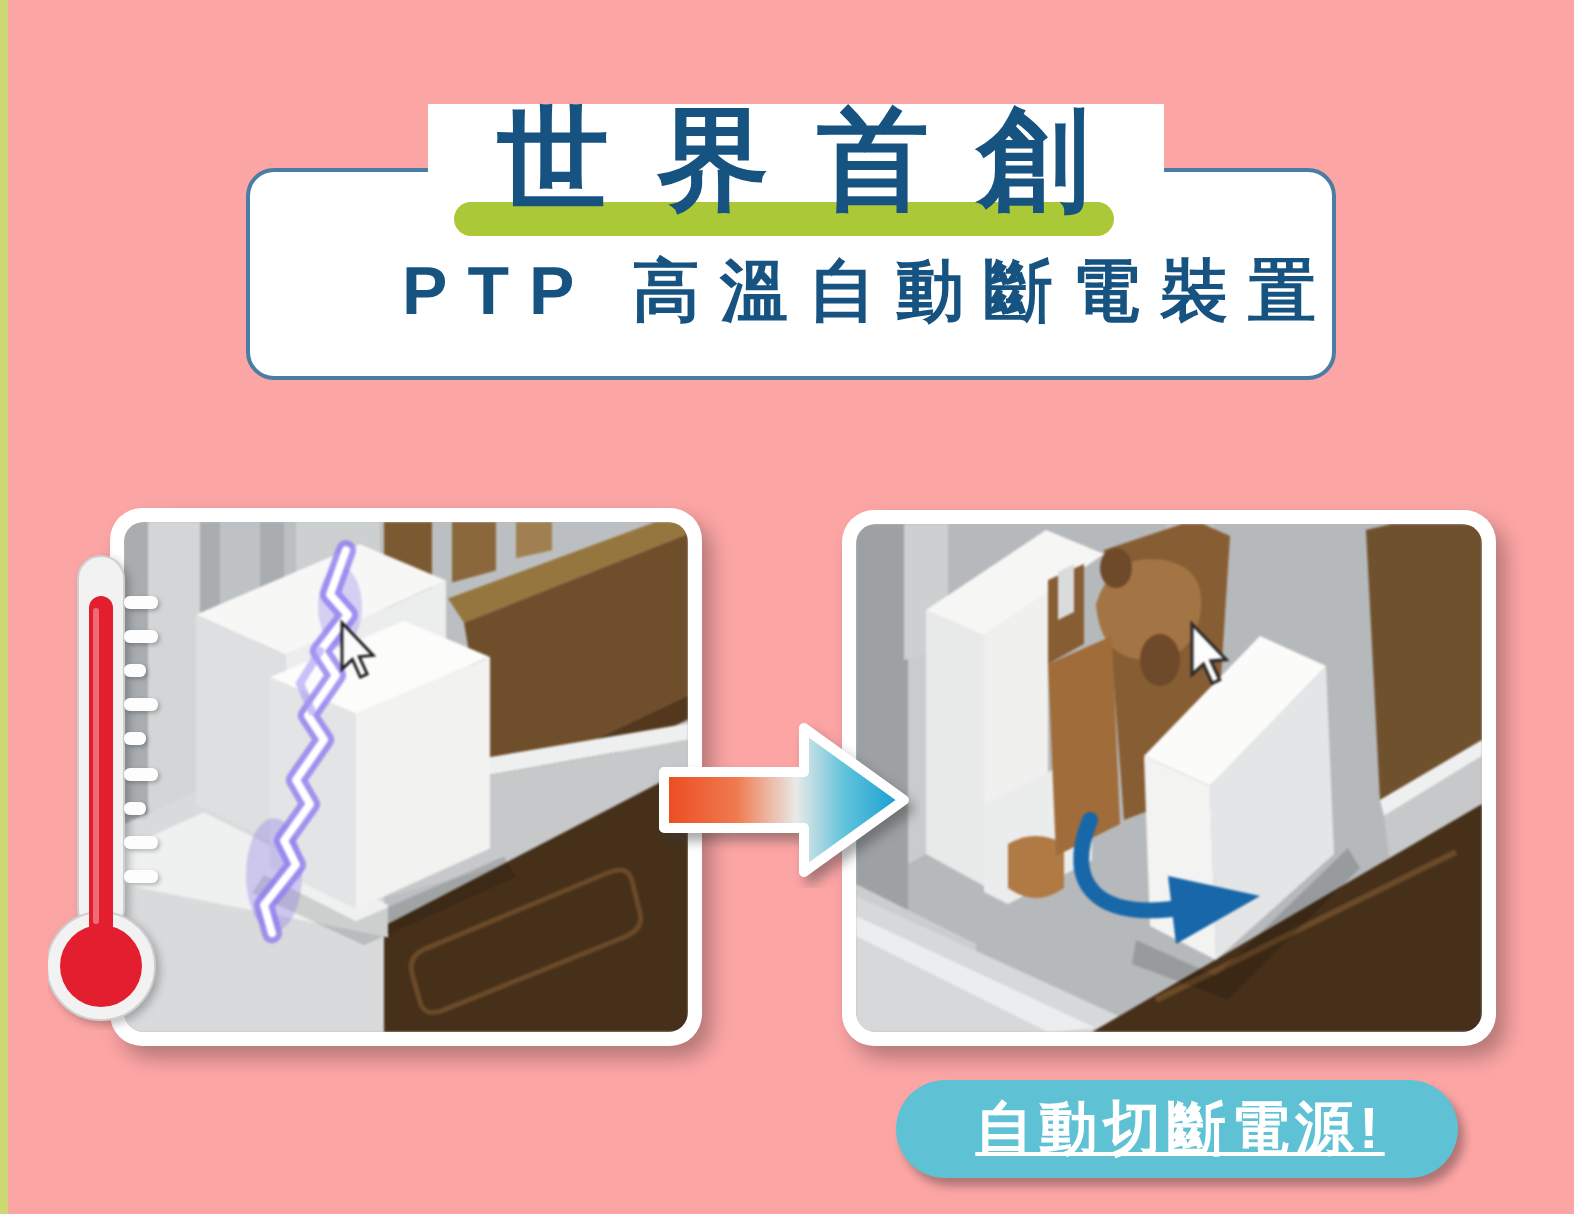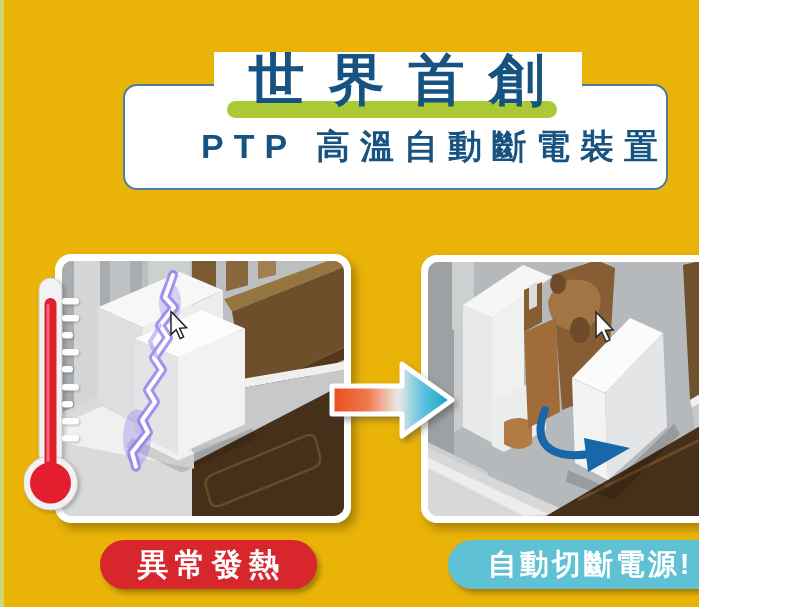--- a/index.html
+++ b/index.html
@@ -1,17 +1,17 @@
 <!DOCTYPE html>
 <html><head>
 <meta charset="utf-8">
 <style>
   html,body{margin:0;padding:0;background:#fff;}
   .canvas{
-    position:relative;width:699px;height:607px;background:#eab308;overflow:hidden;
+    position:relative;width:787px;height:607px;background:#fca5a5;overflow:hidden;
     font-family:"Liberation Sans","DejaVu Sans",sans-serif;
   }
   .edge-stripe{position:absolute;left:0;top:0;width:4px;height:607px;background:#ccd973;}
 
   
   .header-box{
     position:absolute;left:123px;top:84px;width:545px;height:106px;box-sizing:border-box;
     border:2px solid #4a7da3;border-radius:14px;background:#fff;
   }
   .title-mask{position:absolute;left:214px;top:52px;width:368px;height:56px;background:#fff;}
@@ -38,21 +38,21 @@
   
   .thermometer{position:absolute;left:24px;top:272px;width:66px;height:243px;z-index:6;}
   .transition-arrow{position:absolute;left:326px;top:356px;width:134px;height:88px;z-index:7;}
 
   
   .badge{
     position:absolute;top:540px;height:49px;border-radius:25px;display:flex;align-items:center;justify-content:center;
     color:#fff;font-weight:bold;box-shadow:3px 4px 5px rgba(0,0,0,0.30);white-space:nowrap;z-index:8;
   }
   .badge-left{left:100px;width:211px;background:#d7262c;font-size:31px;letter-spacing:6px;padding-left:6px;}
-  .badge-right{left:448px;width:278px;background:#5fc2d4;font-size:29px;letter-spacing:3px;padding-left:3px;}
+  .badge-right{left:448px;width:278px;background:#5fc2d4;font-size:29px;letter-spacing:3px;padding-left:3px;text-decoration:underline;}
 </style>
 </head>
 <body>
 
 <div class="canvas">
 
   <div class="edge-stripe"></div>
 
   <div class="header-box"></div>
   <div class="title-mask"></div>
@@ -205,16 +205,15 @@
         <stop offset="0" stop-color="#ec4a20"></stop>
         <stop offset="0.30" stop-color="#f07a4e"></stop>
         <stop offset="0.55" stop-color="#e9e9e7"></stop>
         <stop offset="0.75" stop-color="#62c3dc"></stop>
         <stop offset="1" stop-color="#0f9ccf"></stop>
       </linearGradient>
     </defs>
     <polygon points="6,30 76,30 76,8 126,44 76,80 76,58 6,58" fill="url(#ag)" stroke="#ffffff" stroke-width="5" stroke-linejoin="round" style="filter:drop-shadow(3px 4px 3px rgba(60,60,60,0.45))"></polygon>
   </svg>
 
-  <div class="badge badge-left">異常發熱</div>
   <div class="badge badge-right">自動切斷電源!</div>
 
 </div>
 
 </body></html>

